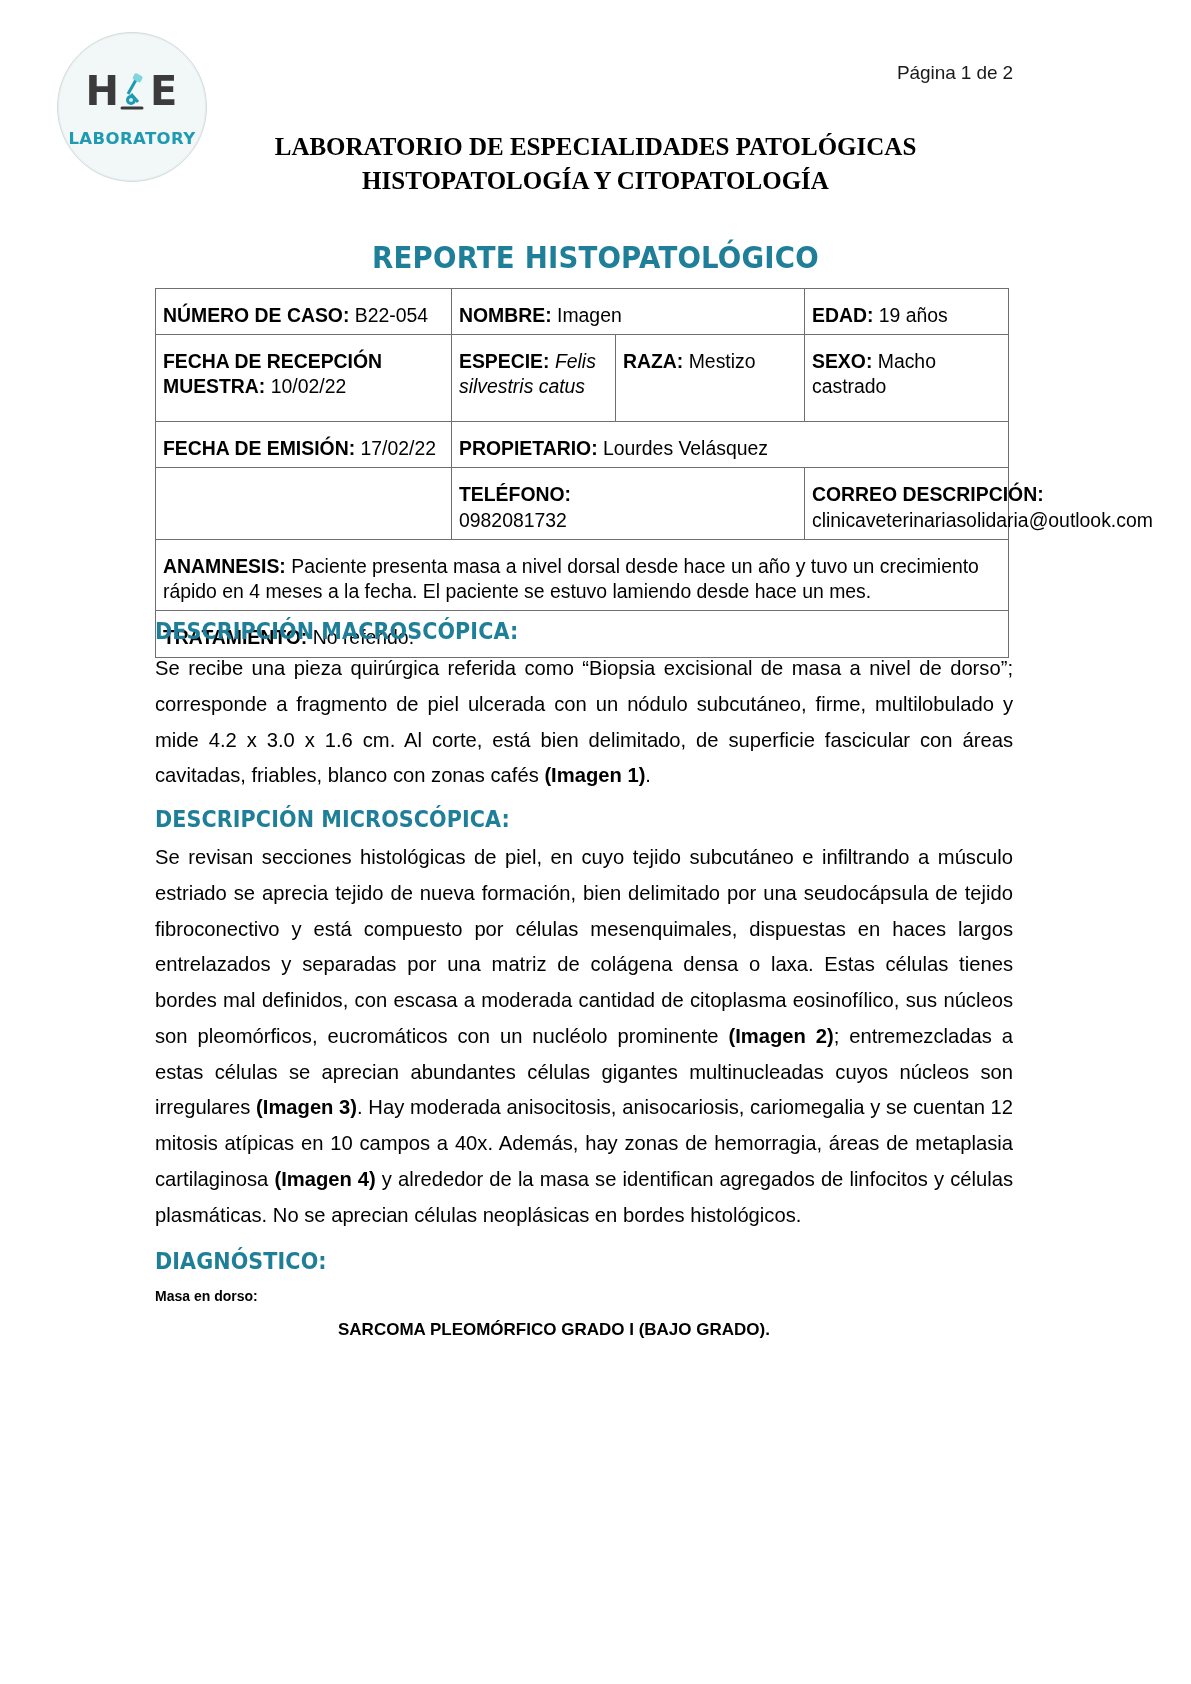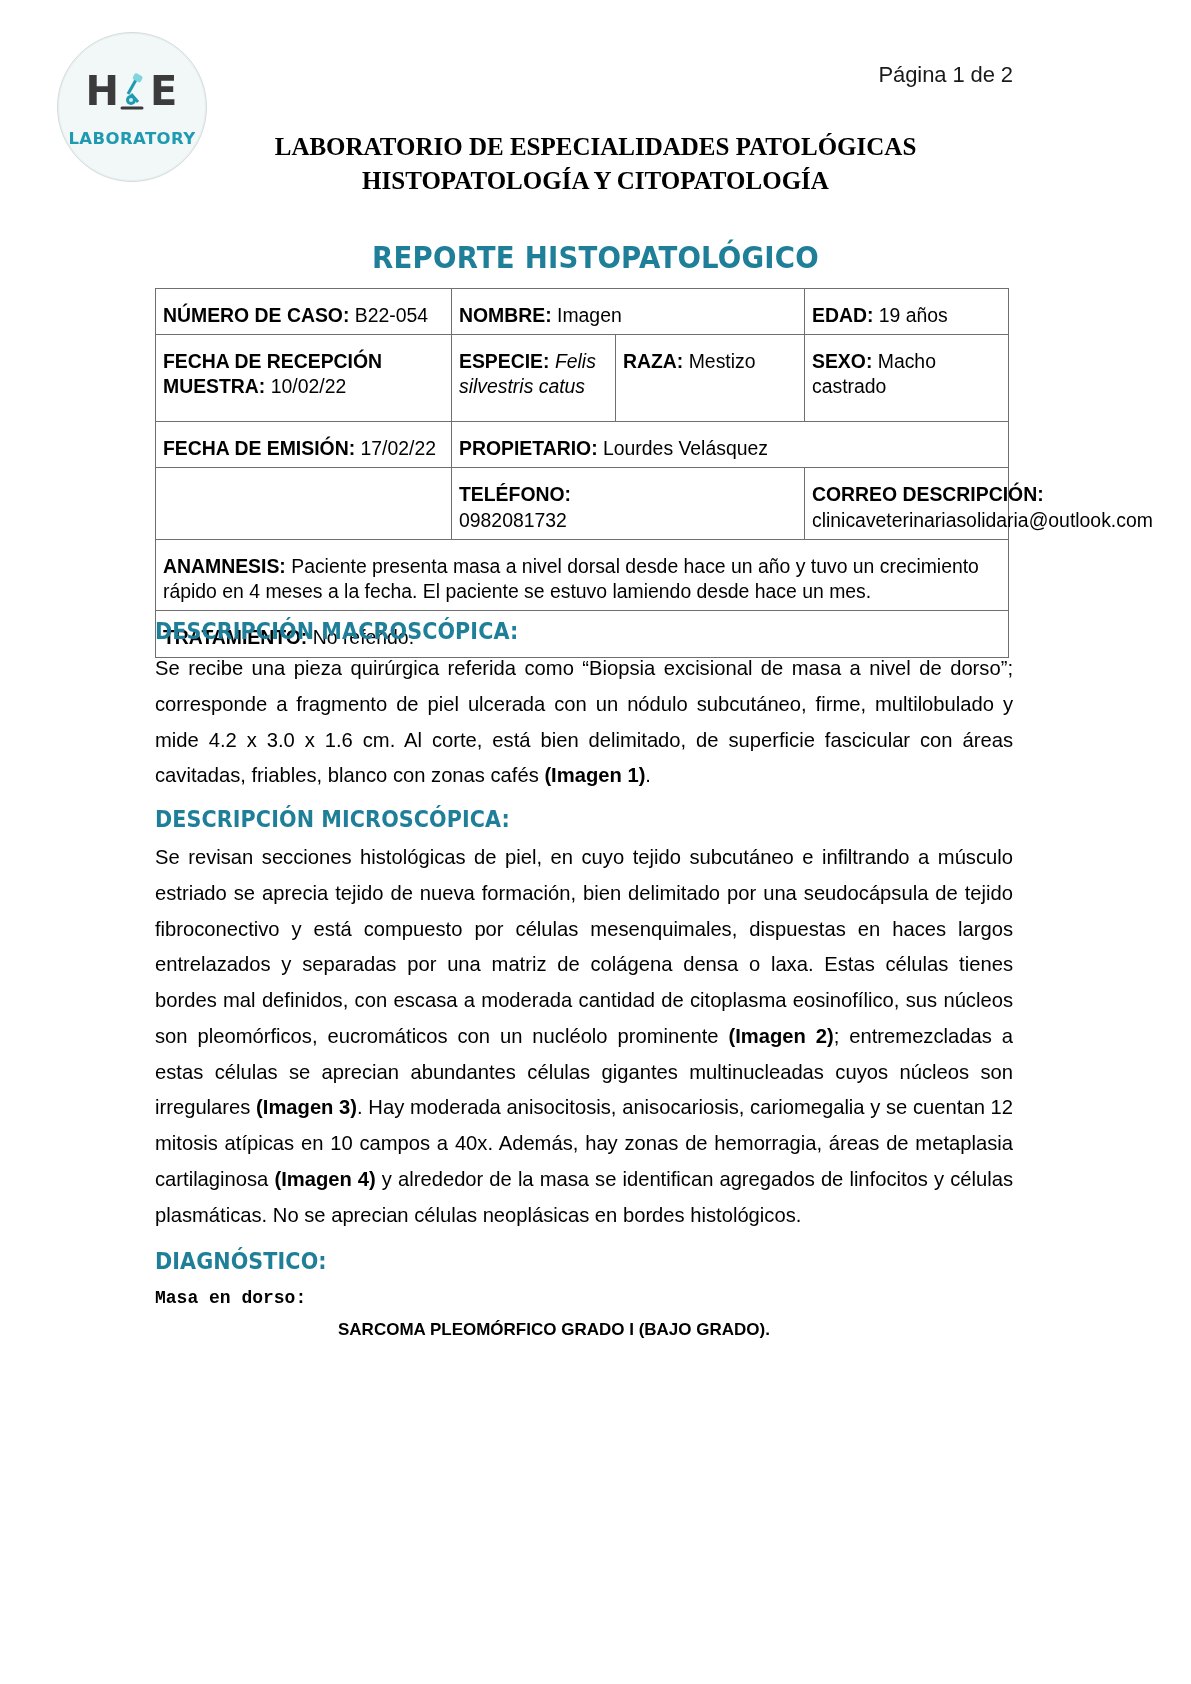--- a/index.html
+++ b/index.html
@@ -21,21 +21,21 @@
     height: 1684px;
     box-sizing: border-box;
     padding: 0;
   }
 
   
   .page-number {
     position: absolute;
     top: 62px;
     right: 178px;
-    font-size: 22px;
+    font-size: 19px;
     color: #1a1a1a;
     letter-spacing: -0.1px;
     white-space: nowrap;
   }
   .logo {
     position: absolute;
     left: 57px;
     top: 32px;
     width: 148px;
     height: 148px;
@@ -151,21 +151,21 @@
     text-justify: inter-word;
     color: #000;
   }
   .body-text b { font-weight: bold; }
 
   #macro-head { top: 618px; }
   #macro-body { top: 651px; }
   #micro-head { top: 806px; }
   #micro-body { top: 840px; }
   #diag-head  { top: 1248px; }
-  #diag-sub   { top: 1288px; left: 155px; font-size: 18px; font-weight: bold; position: absolute; font-family: Liberation Mono, monospace; }
+  #diag-sub   { top: 1288px; left: 155px; font-size: 14px; font-weight: bold; position: absolute; }
   #diag-final { top: 1320px; left: 338px; font-size: 17px; font-weight: bold; position: absolute; }
 </style>
 </head>
 <body>
 
 <div class="page">
 
   <div class="page-number">Página 1 de 2</div>
 
   <div class="logo">

